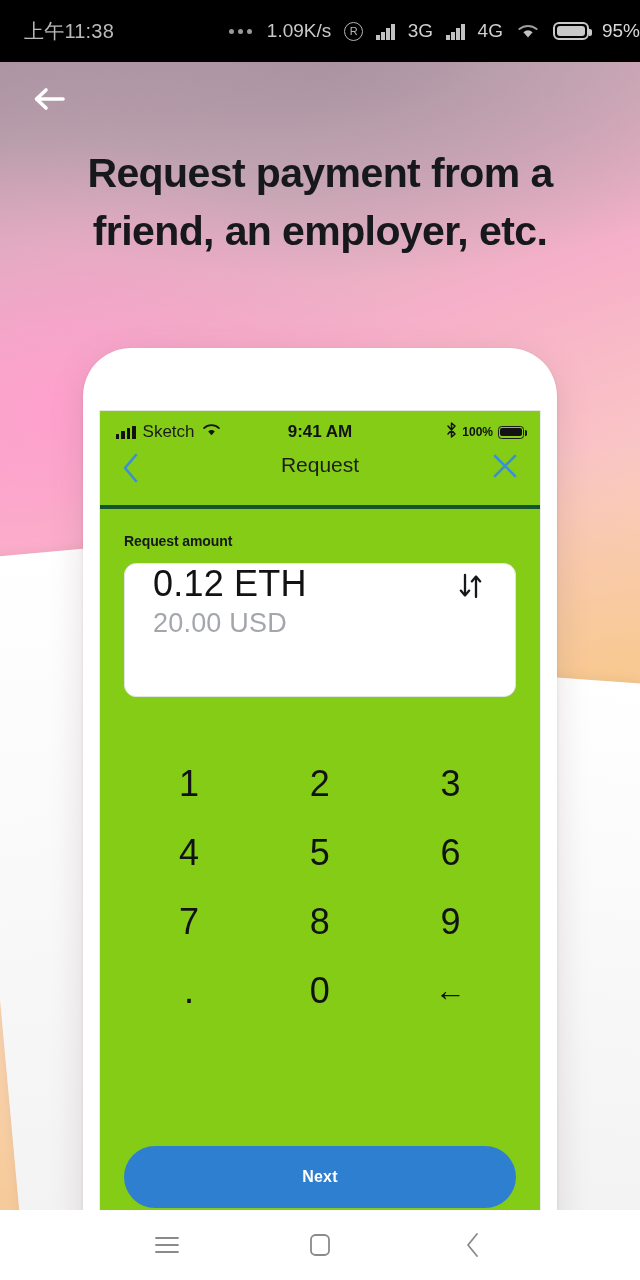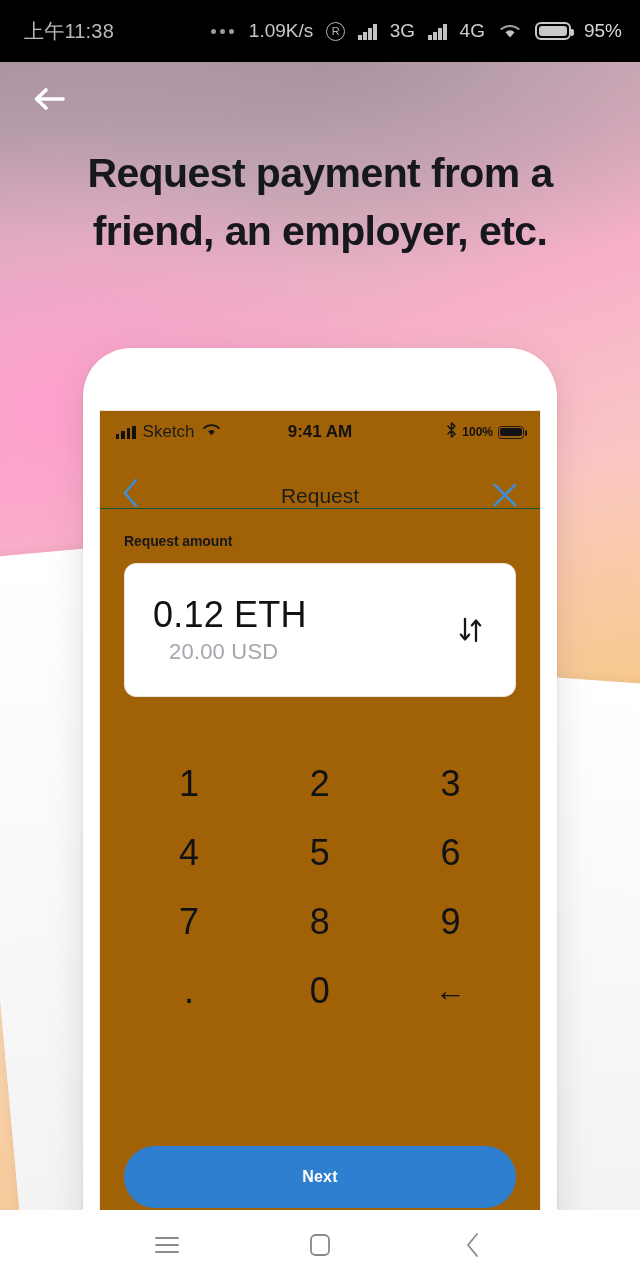--- a/index.html
+++ b/index.html
@@ -16,21 +16,21 @@
     background:#ffffff;
     overflow:hidden;
   }
 
   
   .sysbar {
     position:absolute; top:0; left:0;
     width:640px; height:62px;
     background:#000000;
     display:flex; align-items:center;
-    padding:0 18px 0 24px;
+    padding:0 0 0 24px;
     z-index:60;
   }
   .sysbar-clock {
     color:#b9b9b9;
     font-size:20px;
     letter-spacing:0.2px;
     white-space:nowrap;
   }
   .sysbar-right {
     margin-left:auto;
@@ -125,21 +125,21 @@
     position:absolute; left:83px; top:286px;
     width:474px; height:900px;
     background:#ffffff;
     border-radius:48px 48px 0 0;
     box-shadow:0 10px 32px rgba(130,100,110,0.22), 0 1px 3px rgba(0,0,0,0.10);
     z-index:25;
     overflow:hidden;
   }
   .phone-screen {
     position:absolute; left:16px; top:62px; right:16px; bottom:0;
-    background:#a16207;
+    background:#84cc16;
     border-top:1px solid #e6e6e6;
     border-left:1px solid #ececec;
     border-right:1px solid #ececec;
     overflow:hidden;
     display:flex; flex-direction:column;
   }
 
   
   .ios-status {
     height:42px; flex:0 0 42px;
@@ -160,23 +160,23 @@
   .ios-batt-pct { font-size:12px; font-weight:bold; color:#111; }
   .ios-batt {
     width:26px; height:13px; border:1.4px solid #1a1a1a; border-radius:3.5px; position:relative;
   }
   .ios-batt::after{content:"";position:absolute;right:-4px;top:3.5px;width:2.5px;height:6px;background:#1a1a1a;border-radius:0 1.5px 1.5px 0;}
   .ios-batt span{position:absolute;left:1.2px;top:1.2px;bottom:1.2px;right:1.2px;background:#121212;border-radius:2px;display:block;}
 
   
   .app-nav {
     height:56px; flex:0 0 56px;
-    display:flex; align-items:flex-end;
+    display:flex; align-items:flex-start;
     padding:0 22px;
-    border-bottom:1px solid #14532d;
+    border-bottom:4px solid #14532d;
     position:relative;
   }
   .nav-title {
     position:absolute; left:0; right:0; text-align:center;
     font-size:21px; color:#1d1d1d; font-weight:normal;
     pointer-events:none;
   }
   .nav-btn { position:relative; z-index:2; cursor:pointer; display:flex; align-items:center; }
   .nav-right { margin-left:auto; }
 
@@ -185,26 +185,26 @@
   .field-label {
     margin-top:24px;
     font-size:14px; font-weight:bold; color:#16181c; letter-spacing:-0.1px;
   }
   .amount-card {
     margin-top:14px;
     height:134px;
     border:1px solid #e4e4e4;
     border-radius:12px;
     background:#fff;
-    display:flex; align-items:center;
+    display:flex; 
     padding:0 22px 0 28px;
   }
   .amount-texts { display:flex; flex-direction:column; gap:4px;}
   .amount-primary { font-size:36px; color:#111214; letter-spacing:0.2px; line-height:1.1; }
-  .amount-secondary { font-size:22px; color:#a3a7ad; letter-spacing:0.2px;margin-left:16px; }
+  .amount-secondary { font-size:27px; color:#a3a7ad; letter-spacing:0.2px; }
   .swap-btn { margin-left:auto; display:flex; align-items:center; justify-content:center; width:44px; height:44px; cursor:pointer;}
 
   .keypad {
     margin-top:52px;
     display:grid;
     grid-template-columns:repeat(3,1fr);
     grid-auto-rows:69px;
     justify-items:center; align-items:center;
   }
   .key {

